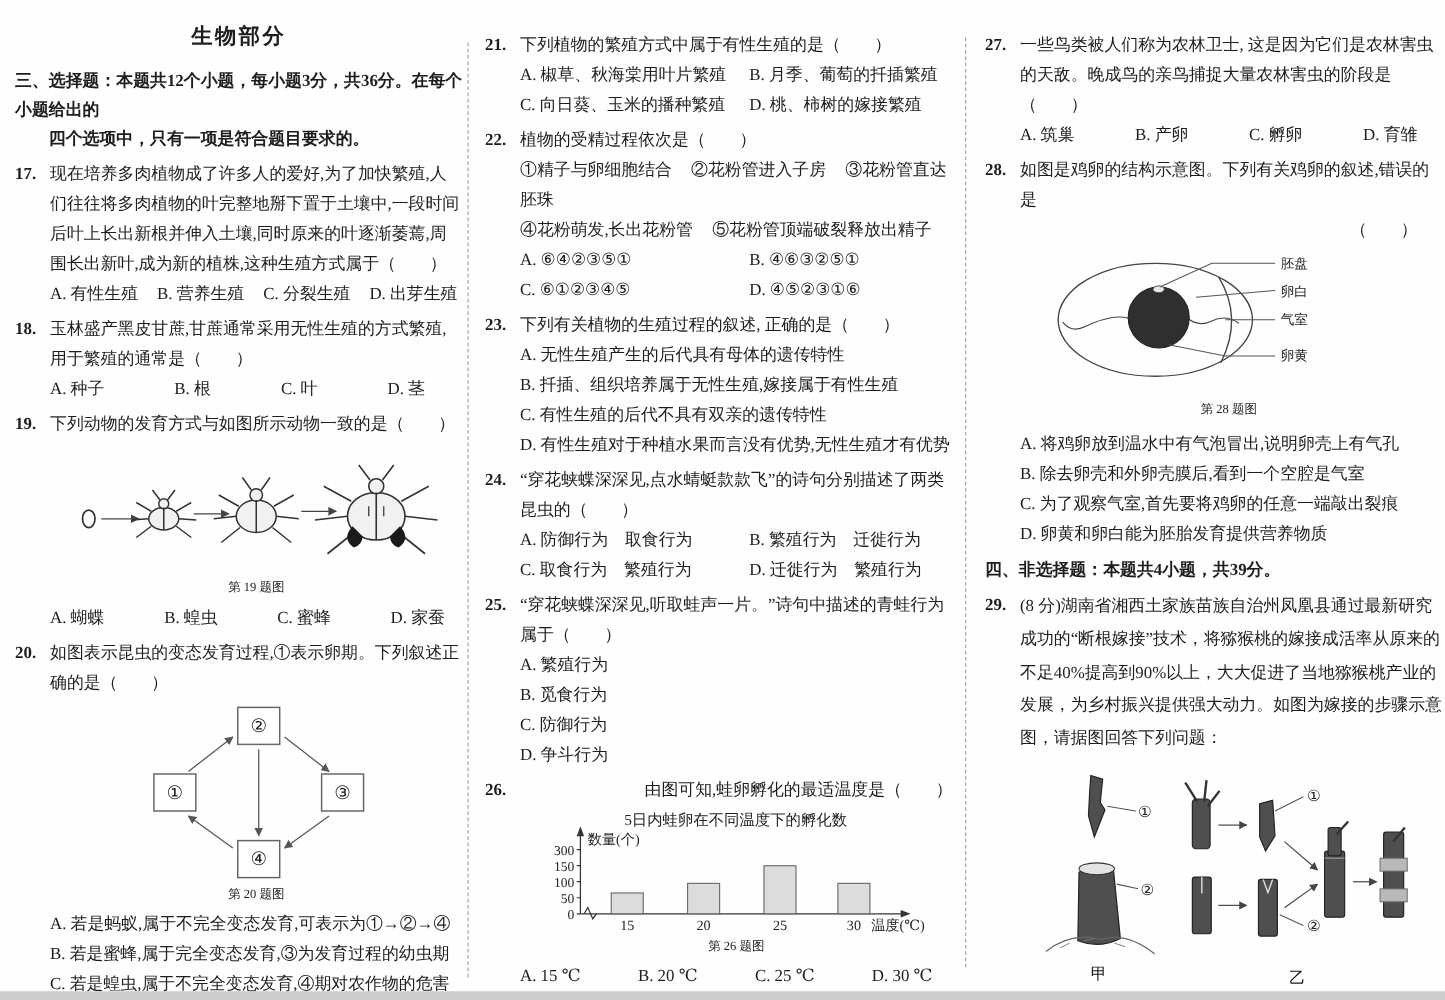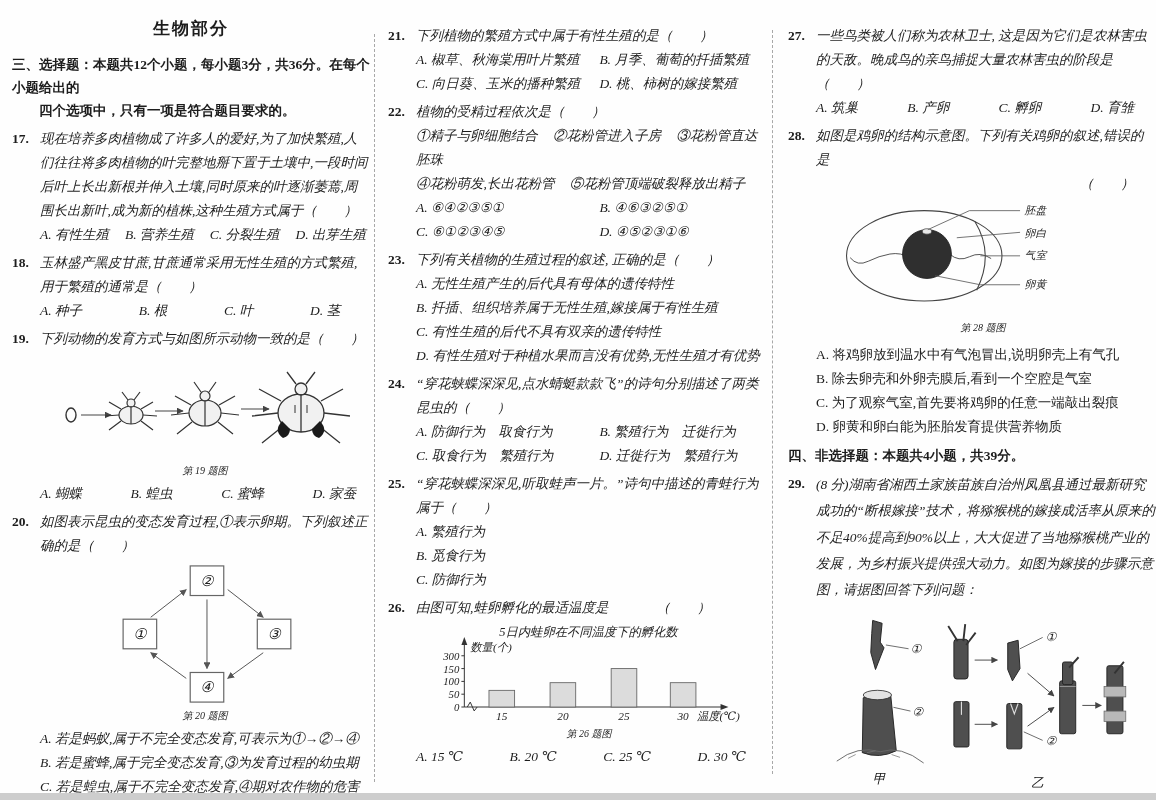--- a/index.html
+++ b/index.html
@@ -15,21 +15,21 @@
   .col3{left:788px;top:24px;width:362px;}
   .divider{position:absolute;border-left:1.5px dashed #a8a8a8;width:0;}
   .div1{left:374px;top:34px;height:748px;}
   .div2{left:772px;top:30px;height:744px;}
   .bottom-strip{position:absolute;left:0;bottom:0;width:100%;height:7px;background:#cdcdcd;}
   .title{text-align:center;font-weight:bold;font-size:17px;margin:4px 0 10px 0;letter-spacing:2px;}
   .sec{font-weight:bold;line-height:1.7;margin-bottom:4px;}
   .sec .ind{padding-left:27px;display:block;}
   .q{display:flex;margin-bottom:4px;}
   .qn{flex:0 0 28px;font-weight:bold;}
-  .qb{flex:1;font-style:italic;}
+  .qb{flex:1;}
   .opts4{display:flex;justify-content:space-between;padding-right:4px;}
   .opts2{display:grid;grid-template-columns:53% 47%;}
   .optrow{padding-left:19px;text-indent:-19px;}
   .fig{text-align:center;margin:2px 0 0 0;}
   .figcap{text-align:center;font-size:10px;line-height:1.5;margin-bottom:4px;}
   .blankline{text-align:right;padding-right:16px;}
   .itemline span{margin-right:12px;}
   svg{vertical-align:middle;}
 </style>
 </head>
@@ -224,27 +224,28 @@
     </div>
   </div>
 
   <div class="q">
     <div class="qn">25.</div>
     <div class="qb">
       <div>“穿花蛱蝶深深见,听取蛙声一片。”诗句中描述的青蛙行为属于（　　）</div>
       <div class="optrow">A. 繁殖行为</div>
       <div class="optrow">B. 觅食行为</div>
       <div class="optrow">C. 防御行为</div>
+      <div class="optrow">D. 争斗行为</div>
     </div>
   </div>
 
   <div class="q">
     <div class="qn">26.</div>
     <div class="qb">
-      <div style="display:flex;justify-content:flex-start;gap:48px;">
+      <div style="display:flex;justify-content:flex-end;">
         <span>由图可知,蛙卵孵化的最适温度是</span>
         <span>（　　）</span>
       </div>
       <div class="fig">
         <svg width="340" height="104" viewBox="0 0 345 105">
             <text x="172" y="14" text-anchor="middle" font-size="12.5" fill="#222">5日内蛙卵在不同温度下的孵化数</text>
             <text x="52" y="29" font-size="11.5" fill="#222">数量(个)</text>
             <line x1="46" y1="86" x2="46" y2="21" stroke="#333333" stroke-width="1"></line>
             <polygon points="46,15 43,23 49,23" fill="#333333"></polygon>
             <line x1="43" y1="86" x2="46" y2="86" stroke="#333333" stroke-width="1"></line>

